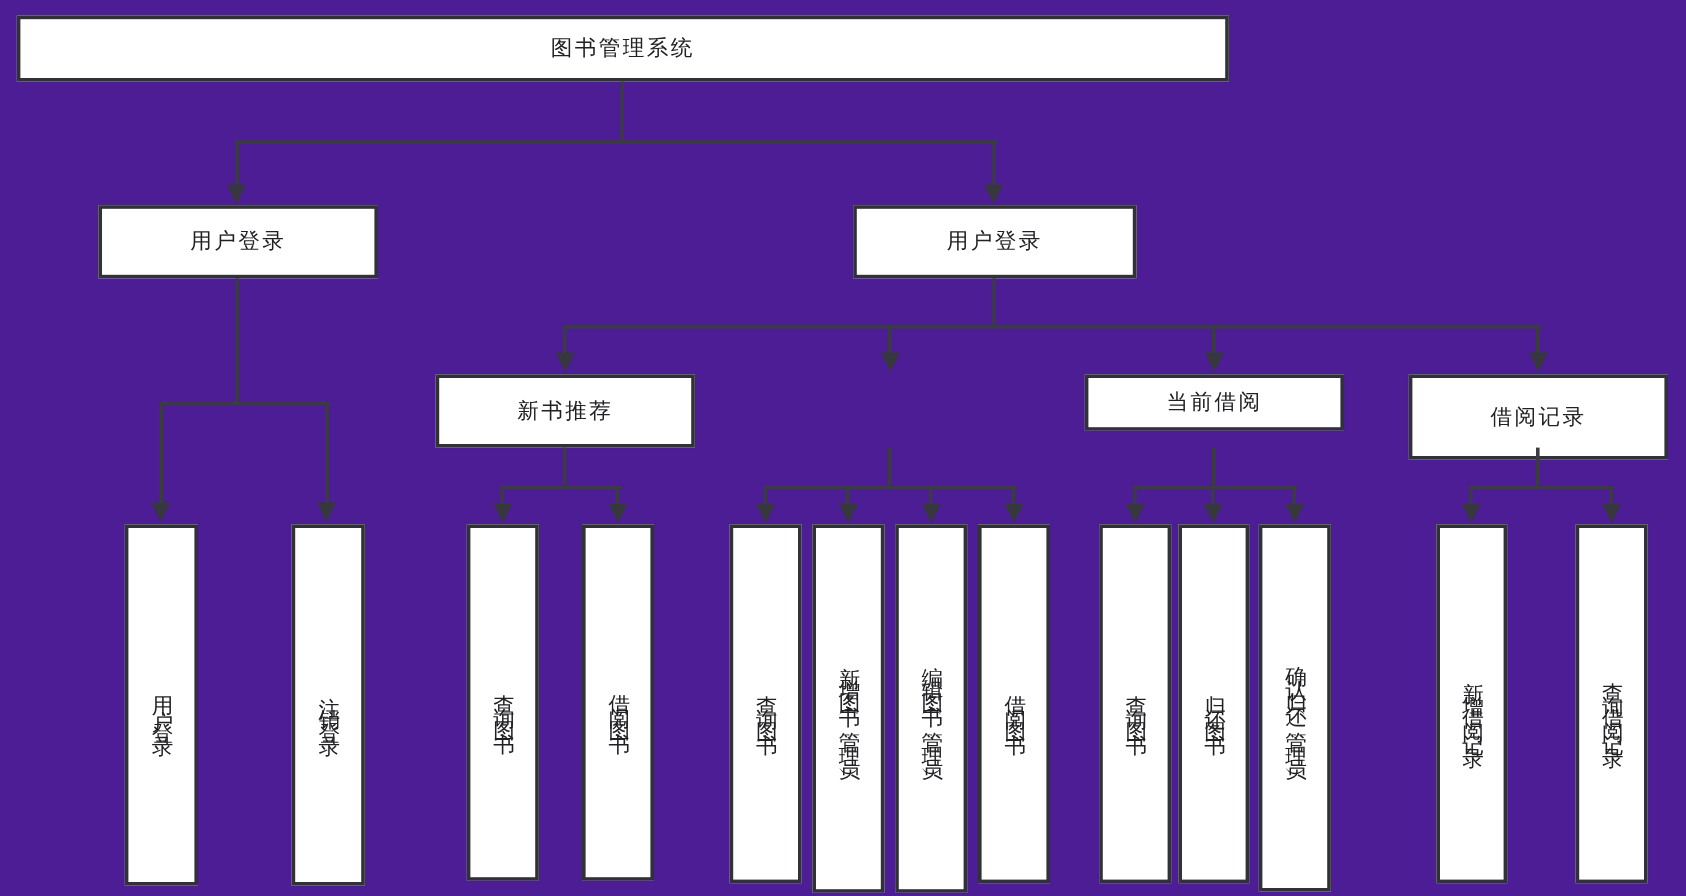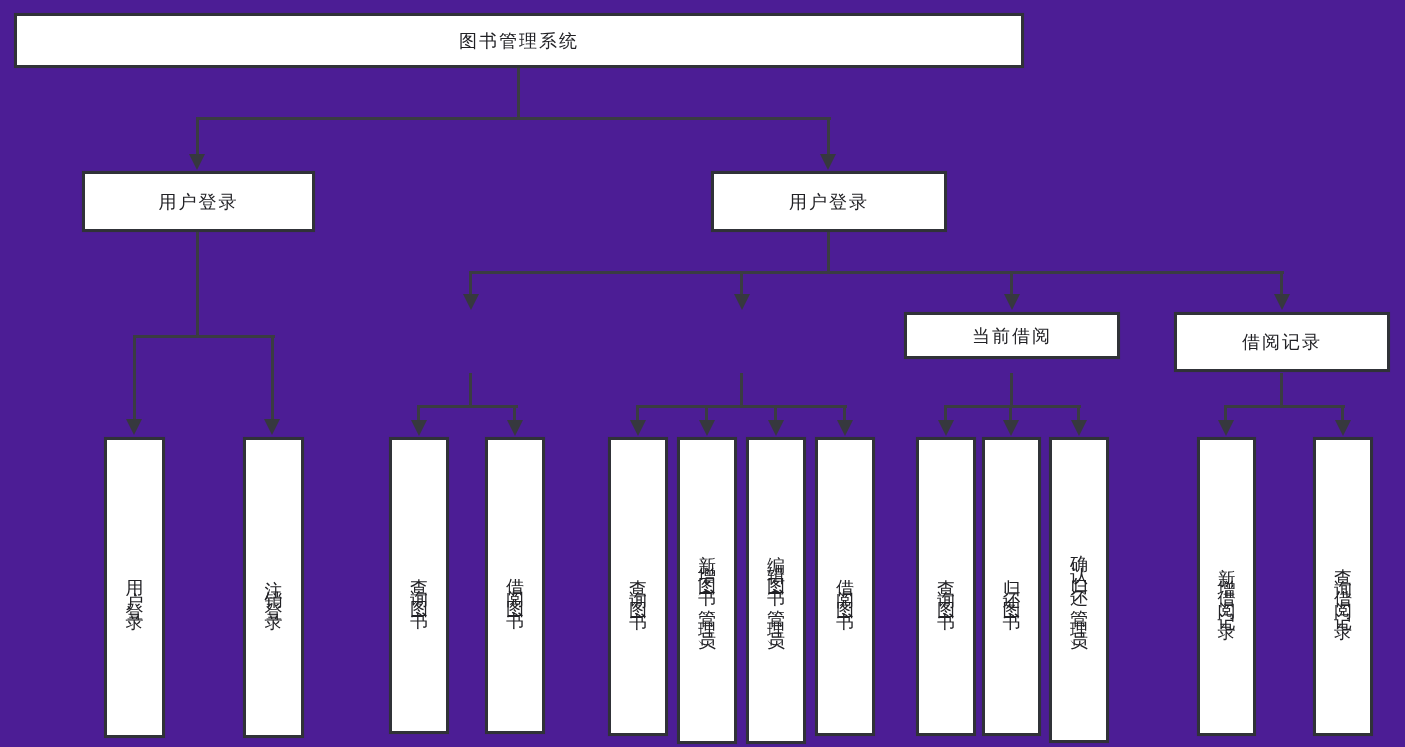--- a/index.html
+++ b/index.html
@@ -34,22 +34,23 @@
 </head>
 <body>
 
 <div class="canvas">
 
   <div class="box" style="left:14px; top:13px; width:1010px; height:55px;">图书管理系统</div>
 
   <div class="box" style="left:82px; top:171px; width:233px; height:61px;">用户登录</div>
   <div class="box" style="left:711px; top:171px; width:236px; height:61px;">用户登录</div>
 
+  <div class="box" style="left:363px; top:312px; width:216px; height:61px;">新书推荐</div>
   <div class="box" style="left:904px; top:312px; width:216px; height:47px;">当前借阅</div>
-  <div class="box" style="left:1174px; top:312px; width:216px; height:60px;">借阅记录</div>
+  <div class="box" style="left:1174px; top:312px; width:216px; height:71px;">借阅记录</div>
 
   <div class="box vbox" style="left:104px; top:437px; width:61px; height:301px;">用户登录</div>
   <div class="box vbox" style="left:243px; top:437px; width:61px; height:301px;">注销登录</div>
 
   <div class="box vbox" style="left:389px; top:437px; width:60px; height:297px;">查询图书</div>
   <div class="box vbox" style="left:485px; top:437px; width:60px; height:297px;">借阅图书</div>
 
   <div class="box vbox" style="left:608px; top:437px; width:60px; height:299px;">查询图书</div>
   <div class="box vbox" style="left:677px; top:437px; width:60px; height:307px;">新增图书（管理员）</div>
   <div class="box vbox" style="left:746px; top:437px; width:60px; height:307px;">编辑图书（管理员）</div>

